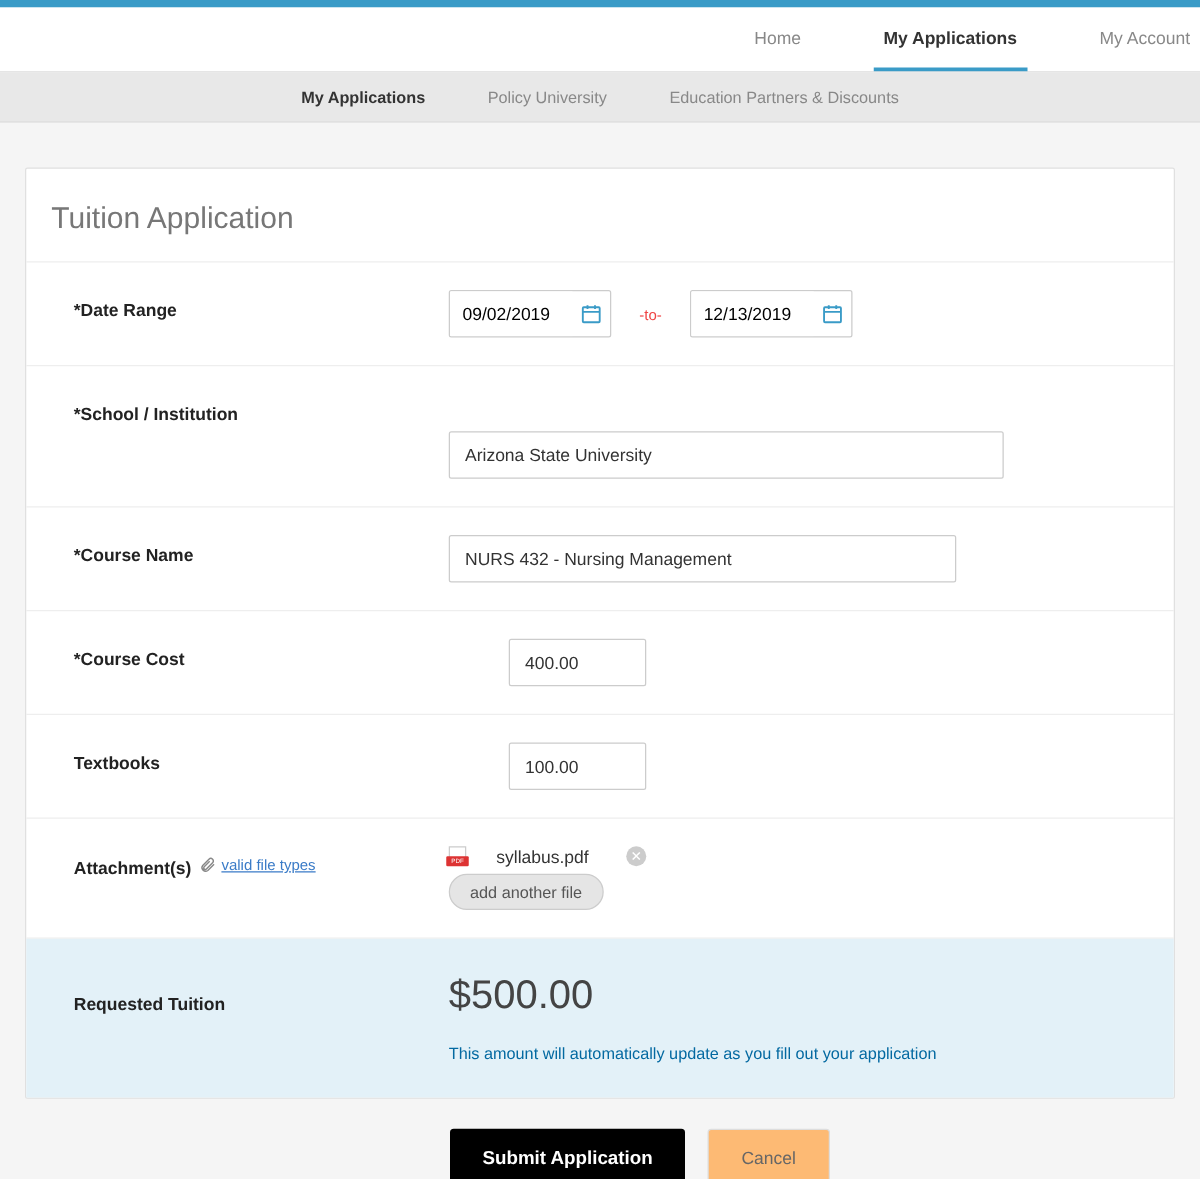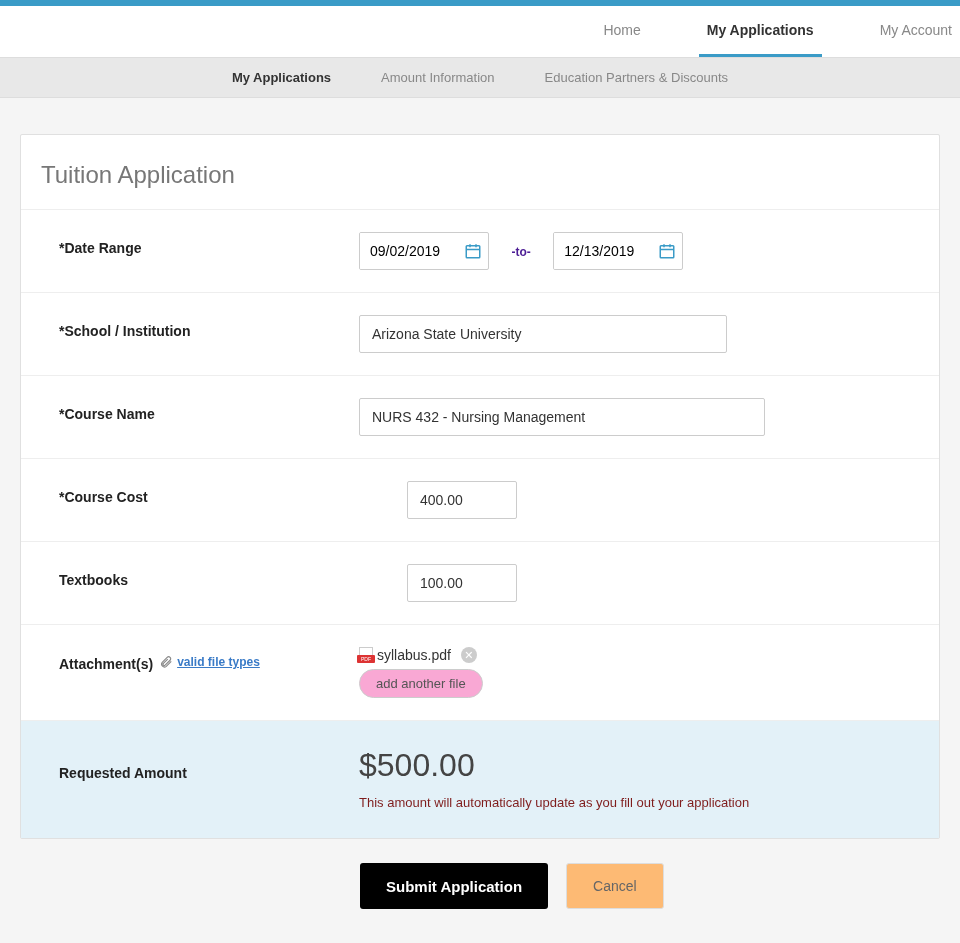--- a/index.html
+++ b/index.html
@@ -21,65 +21,65 @@
 
 .card-header { padding: 26px 24px 20px 20px; border-bottom: 1px solid #eee; }
 .card-title { font-size: 24px; font-weight: 400; color: #777; }
 
 .form-row { display: flex; align-items: flex-start; padding: 22px 24px 22px 38px; border-bottom: 1px solid #eee; }
 .form-row:last-of-type { border-bottom: none; }
 .form-label { width: 300px; font-size: 14px; font-weight: 600; color: #222; padding-top: 8px; flex-shrink: 0; }
 .form-controls { flex: 1; }
 
 .input-text { border: 1px solid #ccc; padding: 10px 12px; font-size: 14px; color: #333; border-radius: 2px; }
-.input-wide { width: 368px; }
+.input-wide { width: 444px; margin-top: 30px; }
 .input-med { width: 406px; }
 .input-small { width: 110px; margin-left: 48px; }
 
 .date-wrap { display: inline-flex; align-items: flex-end; border: 1px solid #ccc; border-radius: 2px; overflow: hidden; }
 .date-wrap input { border: none; padding: 10px 10px; font-size: 14px; width: 98px; outline: none; }
 .cal-icon { width: 30px; height: 36px; display: inline-flex; align-items: center; justify-content: center; color: #3a9bc7; cursor: pointer; font-size: 16px; }
-.date-sep { display: inline-block; margin: 0 18px; font-size: 12px; color: #4c1d95; vertical-align: middle; font-weight: bold; }
+.date-sep { display: inline-block; margin: 0 18px; font-size: 12px; color: #ef4444; vertical-align: middle; }
 
 .attach-label-wrap { display: flex; flex-direction: row; gap: 4px; }
 .attach-label-line { display: flex; align-items: center; gap: 6px; font-size: 14px; font-weight: 600; }
 .clip-icon { color: #888; font-size: 14px; }
-.valid-link { font-size: 12px; color: #3a7bc7; text-decoration: underline; cursor: pointer; font-weight: 700; }
+.valid-link { font-size: 12px; color: #3a7bc7; text-decoration: underline; cursor: pointer; font-weight: 400; }
 
-.file-row { display: flex; align-items: center; gap: 4px; margin-bottom: 6px; }
+.file-row { display: flex; align-items: center; gap: 24px; margin-bottom: 6px; }
 .pdf-icon { width: 14px; height: 16px; display: inline-block; position: relative; }
 .pdf-icon::before { content: ""; position: absolute; top: 0; left: 0; right: 0; height: 10px; background: #fff; border: 1px solid #ccc; }
 .pdf-icon::after { content: "PDF"; position: absolute; bottom: 0; left: -2px; right: -2px; background: #d33; color: #fff; font-size: 5px; text-align: center; line-height: 8px; border-radius: 1px; }
 .file-name { font-size: 14px; color: #333; }
 .remove-file { width: 16px; height: 16px; border-radius: 50%; background: #ccc; color: #fff; font-size: 11px; display: inline-flex; align-items: center; justify-content: center; cursor: pointer; margin-left: 6px; }
-.add-file-btn { border: 1px solid #ccc; background: #f9a8d4; border-radius: 16px; padding: 6px 16px; font-size: 13px; color: #555; cursor: pointer; }
+.add-file-btn { border: 1px solid #ccc; background: #e5e5e5; border-radius: 16px; padding: 6px 16px; font-size: 13px; color: #555; cursor: pointer; }
 
 .amount-row { background: #e3f1f8; padding: 26px 24px 26px 38px; display: flex; align-items: flex-start; }
 .amount-row .form-label { padding-top: 18px; }
 .amount-value { font-size: 32px; color: #444; font-weight: 400; }
-.amount-note { font-size: 13px; color: #7f1d1d; margin-top: 10px; max-width: 400px; line-height: 1.4; }
+.amount-note { font-size: 13px; color: #0369a1; margin-top: 20px; max-width: 400px; line-height: 1.4; }
 
 .actions { display: flex; gap: 18px; padding: 24px 0 0 340px; }
 .btn-primary { background: #000000; color: #fff; border: none; padding: 14px 26px; font-size: 15px; font-weight: 600; border-radius: 3px; cursor: pointer; }
 .btn-secondary { background: #fdba74; color: #666; border: 1px solid #ddd; padding: 14px 26px; font-size: 14px; border-radius: 3px; cursor: pointer; }
 </style>
 </head>
 <body>
 
 <div class="top-bar"></div>
 
 <nav class="primary-nav">
   <div class="primary-nav-item">Home</div>
   <div class="primary-nav-item active">My Applications</div>
   <div class="primary-nav-item">My Account</div>
 </nav>
 
 <nav class="secondary-nav">
   <div class="secondary-nav-item active">My Applications</div>
-  <div class="secondary-nav-item">Amount Information</div>
+  <div class="secondary-nav-item">Policy University</div>
   <div class="secondary-nav-item">Education Partners &amp; Discounts</div>
 </nav>
 
 <div class="page">
   <div class="card">
 
     <div class="card-header">
       <h1 class="card-title">Tuition Application</h1>
     </div>
 
@@ -152,21 +152,21 @@
         <div class="file-row">
           <span class="pdf-icon"></span>
           <span class="file-name">syllabus.pdf</span>
           <span class="remove-file">✕</span>
         </div>
         <button class="add-file-btn">add another file</button>
       </div>
     </div>
 
     <div class="amount-row">
-      <div class="form-label">Requested Amount</div>
+      <div class="form-label">Requested Tuition</div>
       <div class="form-controls">
         <div class="amount-value">$500.00</div>
         <div class="amount-note">This amount will automatically update as you fill out your application</div>
       </div>
     </div>
 
   </div>
 
   <div class="actions">
     <button class="btn-primary">Submit Application</button>

